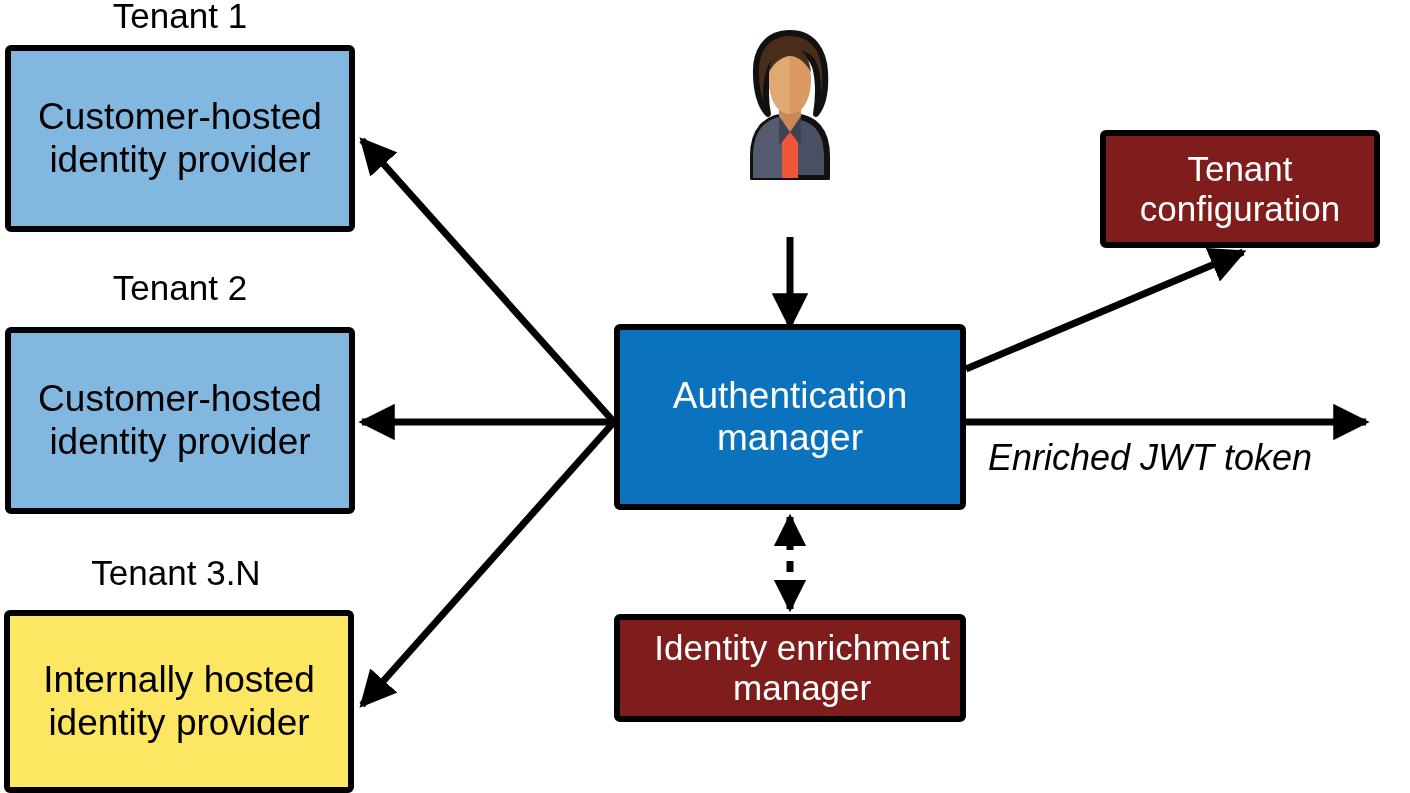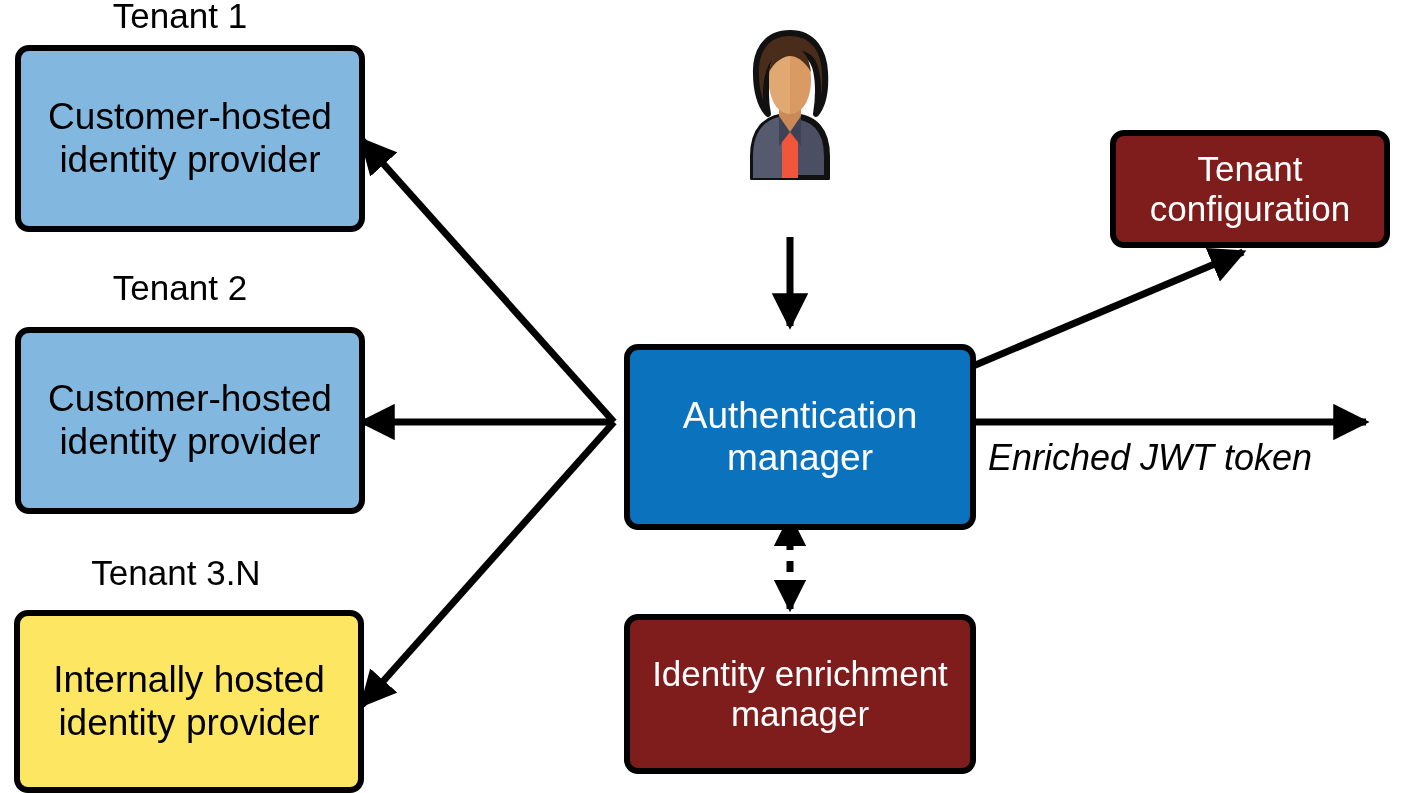--- a/index.html
+++ b/index.html
@@ -26,28 +26,27 @@
     width: 1410px;
     height: 793px;
     pointer-events: none;
   }
 
   
   .node {
     position: absolute;
     box-sizing: border-box;
     border: 6px solid #000000;
-    border-radius: 14px;
+    border-radius: 6px;
     display: flex;
     align-items: center;
     justify-content: center;
     text-align: center;
     line-height: 1.14;
     z-index: 3;
-    margin-left: 10px;
   }
   .node .node-label {
     display: block;
     padding: 0 10px;
     white-space: pre-line;
   }
   .node.idp-blue      { background: #82b8df; color: #000000; font-size: 37px; }
   .node.idp-yellow    { background: #fce662; color: #000000; font-size: 37px; }
   .node.core-blue     { background: #0b73be; color: #ffffff; font-size: 37px; }
   .node.svc-green     { background: #7f1d1d; color: #ffffff; font-size: 35px; }
@@ -135,30 +134,30 @@
       <path d="M46 5 C 20 5 11 26 12 46 C 12 62 16 78 24 86 C 20 66 22 44 30 34 C 38 24 56 22 66 30
                C 74 38 76 62 72 86 C 80 76 82 60 81 44 C 80 24 70 5 46 5 Z" fill="#4a2c1b" stroke="#111111" stroke-width="6" stroke-linejoin="round"></path>
 
       <path d="M46 20 C 31 20 25 34 25 52 C 25 72 34 86 46 86 C 58 86 67 72 67 52 C 67 34 61 20 46 20 Z" fill="#d99a63"></path>
       <path d="M46 20 C 31 20 25 34 25 52 C 25 72 34 86 46 86 L 46 20 Z" fill="#e0a873"></path>
 
       <path d="M25 44 C 27 28 34 19 46 19 C 58 19 65 28 67 44 C 60 32 52 28 46 28 C 40 28 31 33 25 44 Z" fill="#4a2c1b"></path>
     </svg>
   </div>
 
-  <div class="node core-blue" style="left:614px; top:344px; width:352px; height:186px;">
+  <div class="node core-blue" style="left:614px; top:324px; width:352px; height:186px;">
     <span class="node-label">Authentication
 manager</span>
   </div>
 
   <div class="node svc-green" style="left:1100px; top:130px; width:280px; height:118px;">
     <span class="node-label">Tenant
 configuration</span>
   </div>
 
   <div class="caption note-cap" style="left:985px; top:438px; width:330px;font-style:italic;">Enriched JWT token</div>
 
-  <div class="node svc-green" style="left:614px; top:614px; width:352px; height:160px;">
+  <div class="node svc-green" style="left:614px; top:614px; width:352px; height:108px;justify-content:flex-end;">
     <span class="node-label">Identity enrichment
 manager</span>
   </div>
 
 </div>
 
 </body></html>

